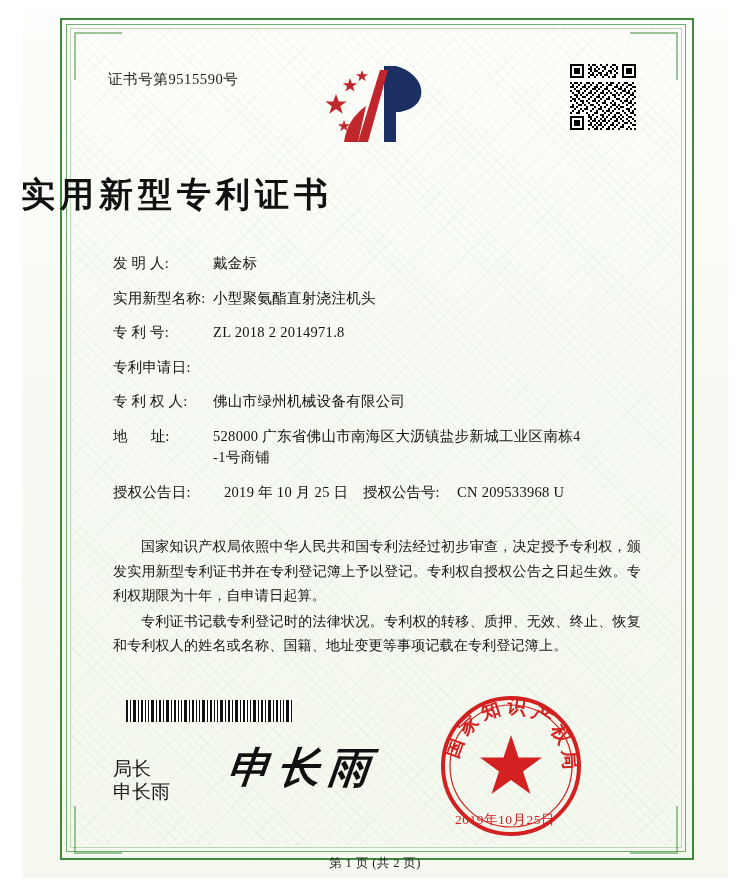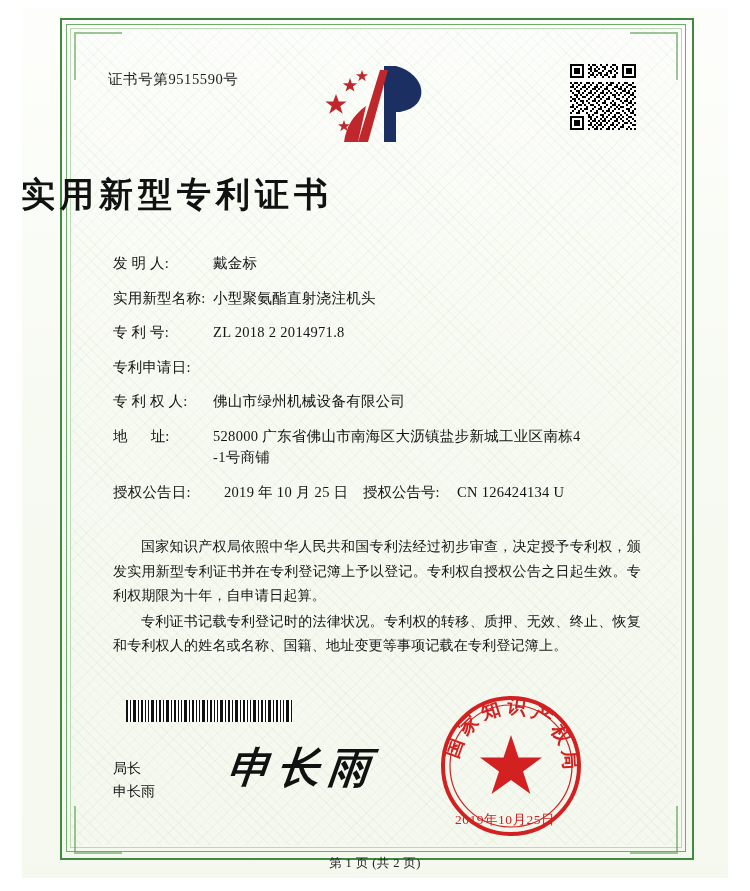--- a/index.html
+++ b/index.html
@@ -194,21 +194,21 @@
     top: 700px;
     width: 166px;
     height: 22px;
   }
 
   
   .sig-label {
     position: absolute;
     left: 113px;
     top: 757px;
-    font-size: 14px;
+    font-size: 19px;
     line-height: 23px;
     color: #141414;
   }
   .sig-script {
     position: absolute;
     left: 228px;
     top: 740px;
     font-size: 42px;
     font-family: "DejaVu Serif", "Liberation Serif", serif;
     font-weight: bold;
@@ -592,21 +592,21 @@
       <div class="val" style="white-space: pre-line;">528000 广东省佛山市南海区大沥镇盐步新城工业区南栋4
 -1号商铺</div>
     </div>
     <div class="row dual">
       <div class="seg1">
         <div class="lbl">授权公告日:</div>
         <div class="val">2019 年 10 月 25 日</div>
       </div>
       <div class="seg2">
         <div class="lbl2">授权公告号:</div>
-        <div class="val">CN 126424134 U</div>
+        <div class="val">CN 209533968 U</div>
       </div>
     </div>
   </div>
 
   <div class="paras">
     <p>国家知识产权局依照中华人民共和国专利法经过初步审查，决定授予专利权，颁发实用新型专利证书并在专利登记簿上予以登记。专利权自授权公告之日起生效。专利权期限为十年，自申请日起算。</p>
     <p>专利证书记载专利登记时的法律状况。专利权的转移、质押、无效、终止、恢复和专利权人的姓名或名称、国籍、地址变更等事项记载在专利登记簿上。</p>
   </div>
 
   <div class="barcode">

